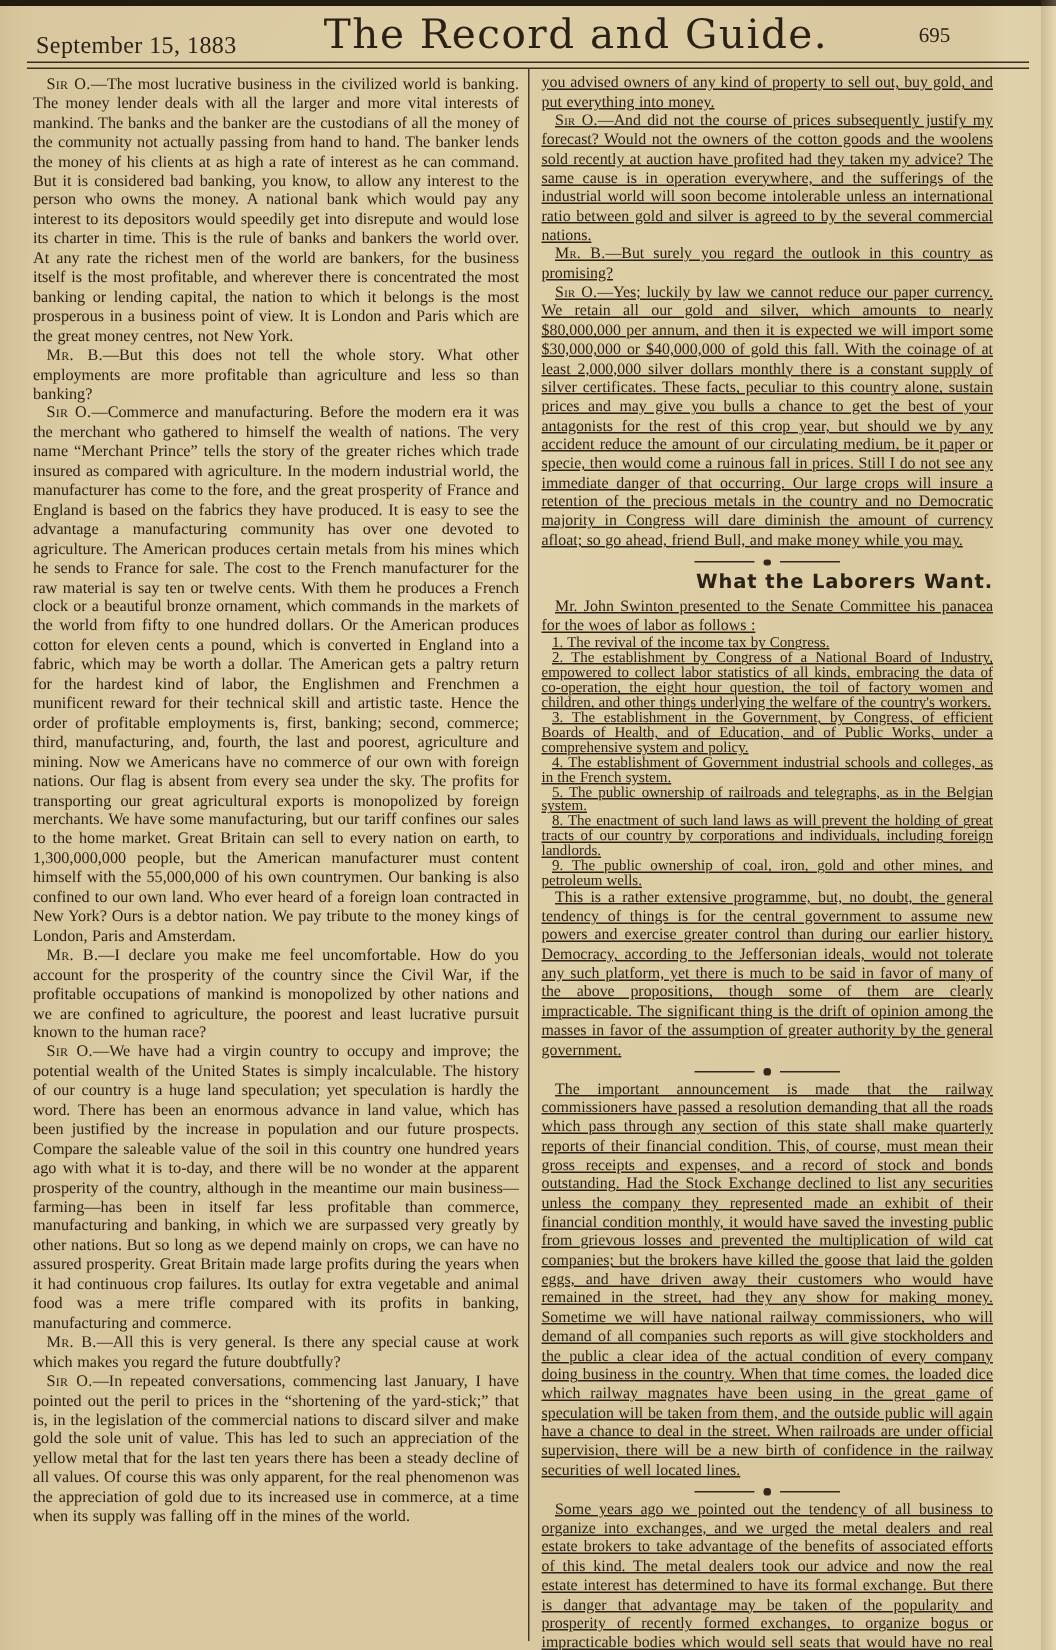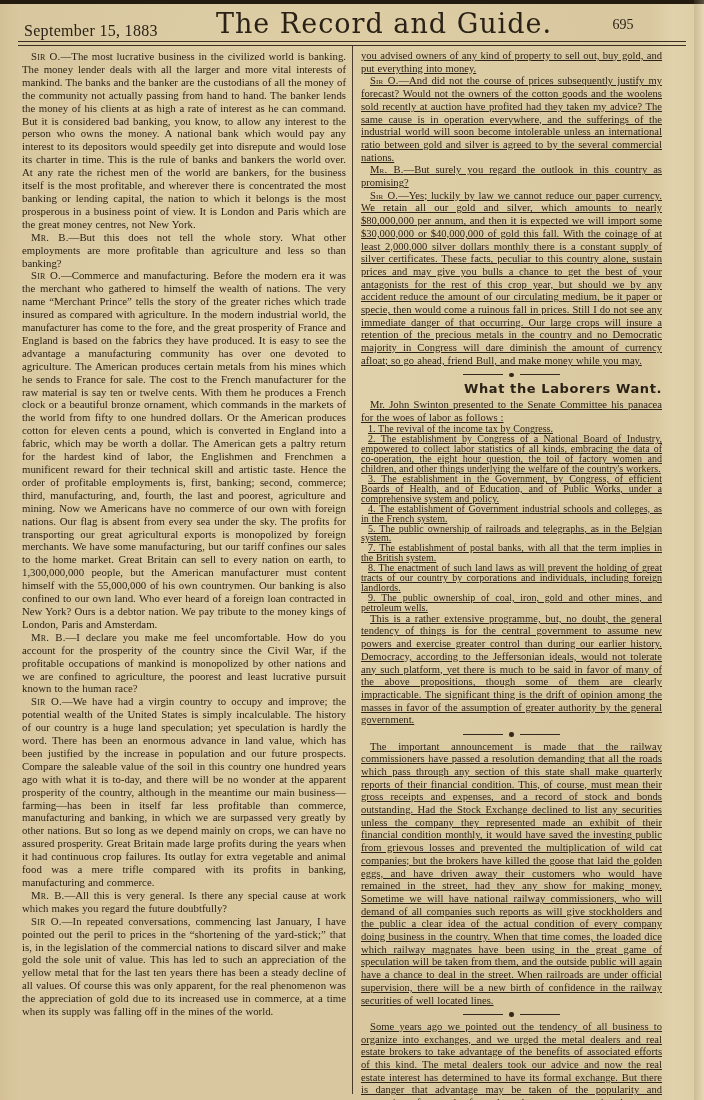--- a/index.html
+++ b/index.html
@@ -92,21 +92,20 @@
       </div>
 
     <h2 class="section-heading">What the Laborers Want.</h2>
     <p class="para"><span>Mr. John Swinton presented to the Senate Committee his panacea for the woes of labor as follows :</span></p>
 
     <p class="para small">1. The revival of the income tax by Congress.</p>
     <p class="para small">2. The establishment by Congress of a National Board of Industry, empowered to collect labor statistics of all kinds, embracing the data of co-operation, the eight hour question, the toil of factory women and children, and other things underlying the welfare of the country's workers.</p>
     <p class="para small">3. The establishment in the Government, by Congress, of efficient Boards of Health, and of Education, and of Public Works, under a comprehensive system and policy.</p>
     <p class="para small">4. The establishment of Government industrial schools and colleges, as in the French system.</p>
     <p class="para small">5. The public ownership of railroads and telegraphs, as in the Belgian system.</p>
-    <p class="para small">7. The establishment of postal banks, with all that the term implies in the British system.</p>
     <p class="para small">8. The enactment of such land laws as will prevent the holding of great tracts of our country by corporations and individuals, including foreign landlords.</p>
     <p class="para small">9. The public ownership of coal, iron, gold and other mines, and petroleum wells.</p>
 
     <p class="para"><span>This is a rather extensive programme, but, no doubt, the general tendency of things is for the central government to assume new powers and exercise greater control than during our earlier history. Democracy, according to the Jeffersonian ideals, would not tolerate any such platform, yet there is much to be said in favor of many of the above propositions, though some of them are clearly impracticable.  The significant thing is the drift of opinion among the masses in favor of the assumption of greater authority by the general government.</span></p>
 
     <div class="divider">
         <span class="line"></span>
         <span class="dot"></span>
         <span class="line"></span>
       </div>

